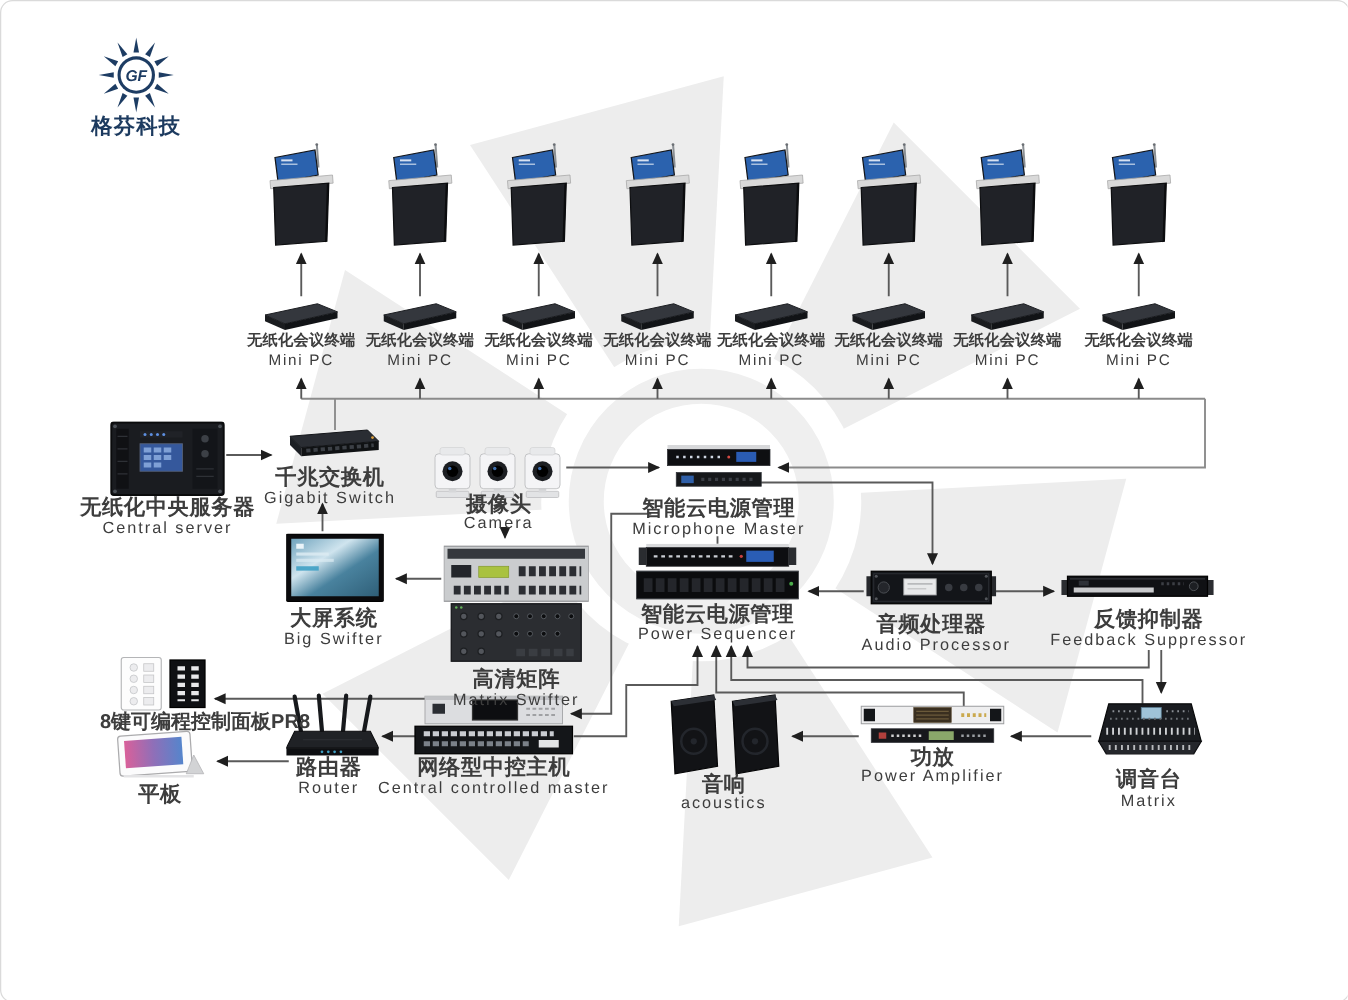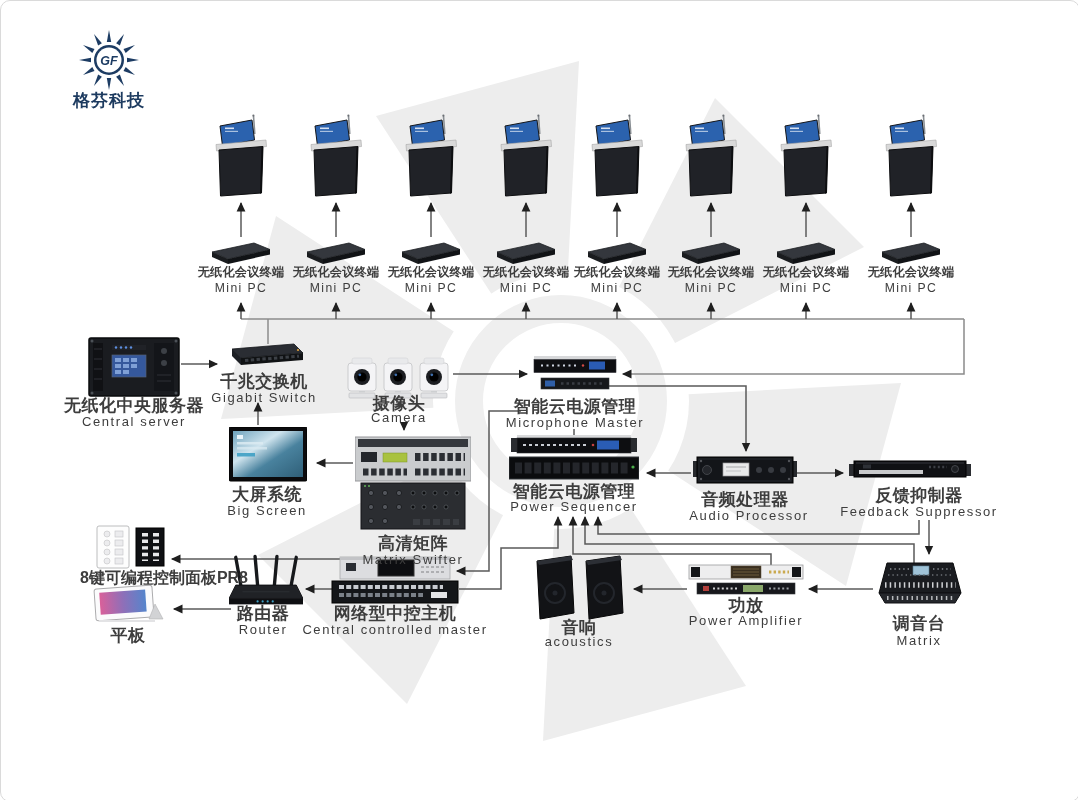--- a/index.html
+++ b/index.html
@@ -506,21 +506,21 @@
   <svg class="dev" style="left:532px;top:354px" width="84" height="38">
       <use href="#sym-micmaster"></use>
     </svg>
   <div class="lblcn" style="left:494px;top:399px;width:160px">智能云电源管理</div>
   <div class="lblen" style="left:484px;top:415px;width:180px">Microphone Master</div>
 
   <svg class="dev" style="left:228px;top:426px" width="78" height="56">
       <use href="#sym-bigscreen"></use>
     </svg>
   <div class="lblcn" style="left:186px;top:487px;width:160px">大屏系统</div>
-  <div class="lblen" style="left:186px;top:503px;width:160px">Big Screen</div>
+  <div class="lblen" style="left:186px;top:503px;width:160px">Big Swifter</div>
 
   <svg class="dev" style="left:354px;top:434px" width="116" height="98">
       <use href="#sym-matrix"></use>
     </svg>
   <div class="lblcn" style="left:332px;top:536px;width:160px">高清矩阵</div>
   <div class="lblen" style="left:332px;top:552px;width:160px">Matrix Swifter</div>
 
   <svg class="dev" style="left:508px;top:434px" width="130" height="48">
       <use href="#sym-ps"></use>
     </svg>

